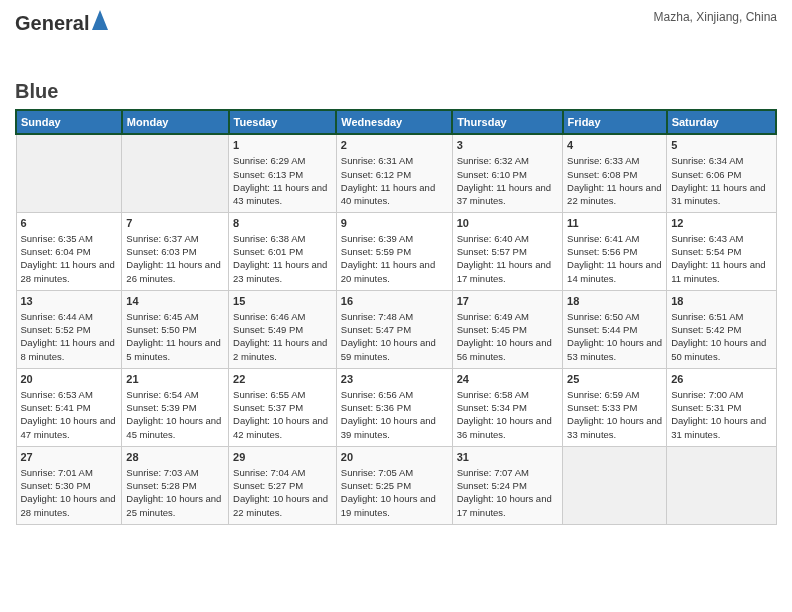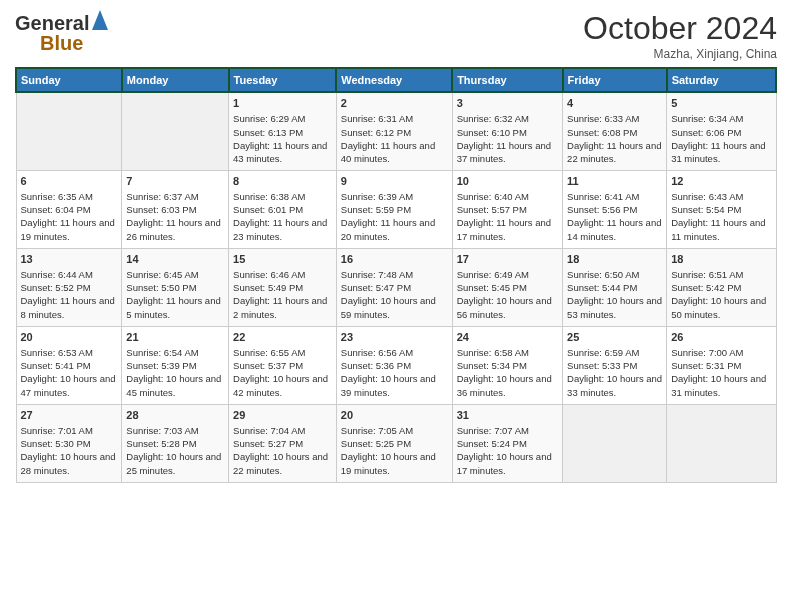--- a/index.html
+++ b/index.html
@@ -16,21 +16,22 @@
     }
     .header-row {
       display: flex;
       justify-content: space-between;
       align-items: flex-start;
       margin-bottom: 6px;
     }
     .logo {
       display: flex;
       flex-direction: column;
-      align-items: center;
+      align-items: flex-start;
+      gap: 48px;
     }
     .title-section {
       text-align: right;
     }
     .main-title {
       font-size: 32px;
       color: #333;
       font-weight: normal;
     }
     .sub-title {
@@ -82,24 +83,23 @@
   <div class="header-row">
     <div class="logo">
       <div style="display:flex;align-items:center;">
         <span style="font-size:20px;font-weight:bold;color:#333;">General</span>
         <span style="display:inline-block;margin-left:3px;margin-bottom:2px;">
           <svg width="16" height="20" viewBox="0 0 16 20">
               <polygon points="0,20 8,0 16,20" fill="#2e75b6"></polygon>
             </svg>
         </span>
       </div>
-      <span style="font-size:20px;font-weight:bold;color:#a16207;margin-top:-4px;">Blue</span>
+      <span style="font-size:20px;font-weight:bold;color:#404040;margin-top:-4px;">Blue</span>
     </div>
     <div class="title-section">
-      <div class="main-title">October 2024</div>
       <div class="sub-title">Mazha, Xinjiang, China</div>
     </div>
   </div>
 
   <table>
     <thead>
       <tr>
         <th>Sunday</th>
         <th>Monday</th>
         <th>Tuesday</th>
@@ -142,21 +142,21 @@
             <div>Sunrise: 6:34 AM</div>
             <div>Sunset: 6:06 PM</div>
             <div>Daylight: 11 hours and 31 minutes.</div>
           </td>
         </tr>
         <tr>
           <td>
             <span class="day-num">6</span>
             <div>Sunrise: 6:35 AM</div>
             <div>Sunset: 6:04 PM</div>
-            <div>Daylight: 11 hours and 19 minutes.</div>
+            <div>Daylight: 11 hours and 28 minutes.</div>
           </td>
           <td>
             <span class="day-num">7</span>
             <div>Sunrise: 6:37 AM</div>
             <div>Sunset: 6:03 PM</div>
             <div>Daylight: 11 hours and 26 minutes.</div>
           </td>
           <td>
             <span class="day-num">8</span>
             <div>Sunrise: 6:38 AM</div>

